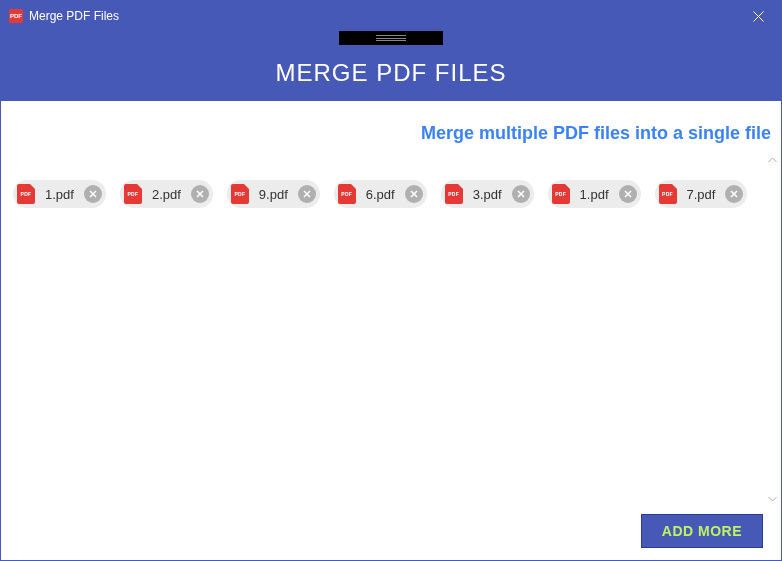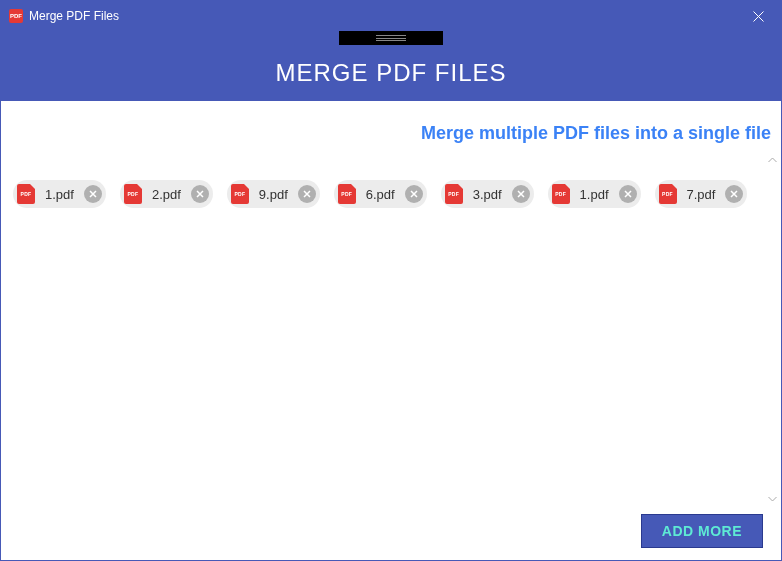--- a/index.html
+++ b/index.html
@@ -182,21 +182,21 @@
     .scroll-down { bottom: 54px; }
     .footer {
       position: absolute;
       bottom: 12px;
       right: 18px;
       display: flex;
       gap: 14px;
     }
     .btn {
       background: #4659b7;
-      color: #5eead4;
+      color: #bef264;
       border: 1px solid #2a3a8f;
       padding: 0 20px;
       height: 34px;
       font-size: 14px;
       font-weight: 600;
       letter-spacing: 0.5px;
       cursor: pointer;
       display: flex;
       align-items: center;
       justify-content: center;

